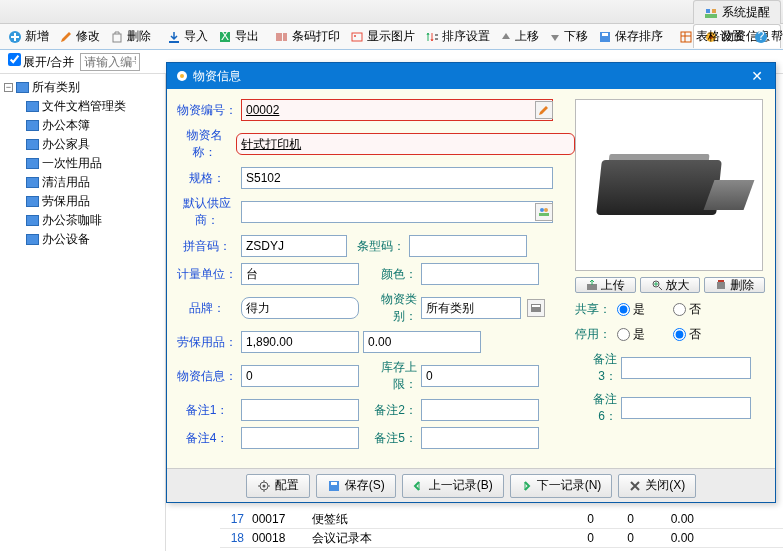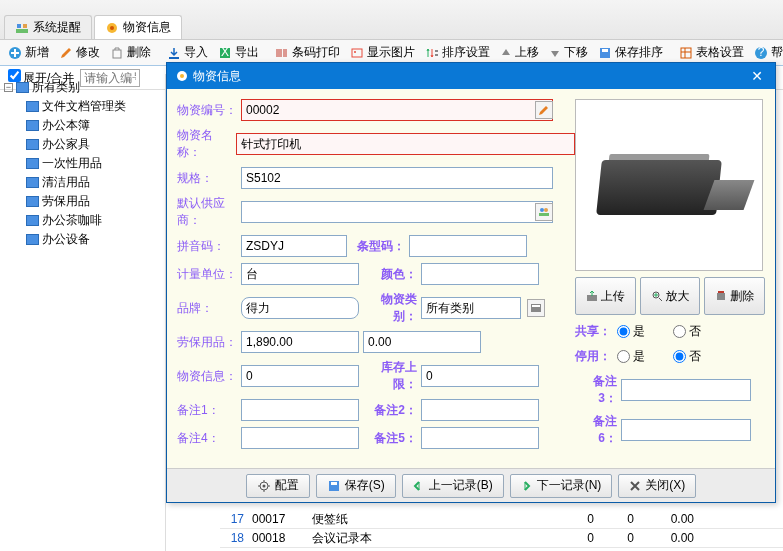--- a/index.html
+++ b/index.html
@@ -1,19 +1,19 @@
 <!DOCTYPE html>
 <html><head>
 <meta charset="utf-8">
 <style>
 * { box-sizing: border-box; margin: 0; padding: 0; font-family: "Microsoft YaHei", SimSun, sans-serif; font-size: 12px; }
 body { background: #fff; width: 783px; height: 551px; overflow: hidden; position: relative; }
 
 
-.tabbar { height: 40px; background: linear-gradient(#f4f4f4,#e8e8e8); border-bottom: 1px solid #ccc; display: flex; align-items: flex-end; padding-left: 4px; }
+.tabbar { height: 24px; background: linear-gradient(#f4f4f4,#e8e8e8); border-bottom: 1px solid #ccc; display: flex; align-items: flex-end; padding-left: 4px; flex-direction: column; }
 .tab { display: flex; align-items: center; gap: 4px; padding: 3px 10px; border: 1px solid #ccc; border-bottom: none; background: #eee; border-radius: 3px 3px 0 0; margin-right: 2px; cursor: pointer; }
 .tab.active { background: #fff; }
 .ico { display: inline-block; width: 14px; height: 14px; }
 
 
 .toolbar { height: 26px; border-bottom: 1px solid #a6c8e6; background: #f8f8f8; display: flex; align-items: center; padding: 0 4px; gap: 2px; overflow: hidden; white-space: nowrap; }
 .tbtn { display: flex; align-items: center; gap: 3px; padding: 2px 4px; cursor: pointer; border-radius: 2px; }
 .sep { width: 1px; height: 18px; background: #ccc; margin: 0 2px; }
 
 
@@ -29,36 +29,36 @@
 .children { margin-left: 22px; }
 
 
 .modal { position: absolute; left: 166px; top: 62px; width: 610px; height: 441px; border: 1px solid #0a5ca8; background: #fcfced; box-shadow: 2px 2px 6px rgba(0,0,0,.2); }
 .mtitle { height: 26px; background: #0a78d6; color: #fff; display: flex; align-items: center; padding: 0 8px; }
 .mtitle .spacer { flex: 1; }
 .mclose { color: #fff; cursor: pointer; font-size: 14px; padding: 0 4px; }
 .mbody { padding: 10px 10px 6px 10px; }
 
 .row { display: flex; align-items: center; margin-bottom: 6px; gap: 4px; }
-.lbl { width: 60px; text-align: left; color: #8b5cf6; }
-.lblr { width: 54px; text-align: right; color: #8b5cf6; font-weight: bold; }
+.lbl { width: 60px; text-align: center; color: #1d4ed8; }
+.lblr { width: 54px; text-align: right; color: #0f766e; }
 .inp { height: 22px; border: 1px solid #8aa9c8; background: #fff; padding: 0 4px; }
-.inp.red { border: 1px solid #d93025; background: #fef6f6; }
+.inp.red { border: 1px solid #d93025; background: #fef6f6; text-decoration: underline; }
 .btnicon { width: 18px; height: 18px; border: 1px solid #aaa; background: #f4f4f4; display: flex; align-items: center; justify-content: center; cursor: pointer; margin-left: -22px; position: relative; }
 
 .leftform { float: left; width: 398px; }
 .rightpanel { float: right; width: 190px; }
 .imgbox { width: 188px; height: 172px; border: 1px solid #bbb; background: #fff; display: flex; align-items: center; justify-content: center; }
 .printer { width: 160px; height: 90px; position: relative; }
 .printer .body { position: absolute; left: 10px; top: 20px; width: 120px; height: 55px; background: linear-gradient(#555,#222); border-radius: 4px; transform: skewX(-6deg); }
 .printer .tray { position: absolute; right: 0; top: 40px; width: 40px; height: 30px; background: linear-gradient(#888,#555); transform: skewX(-20deg); }
 .printer .slot { position:absolute; left:20px; top:14px; width:100px; height:10px; background:#999; transform: skewX(-6deg); border-radius:2px;}
 
 .imgbtns { display: flex; gap: 4px; margin-top: 6px; }
-.sbtn { flex: 1; height: 38px; border: 1px solid #9ab; background: linear-gradient(#fdfdfd,#e6e6e6); display: flex; align-items: center; justify-content: center; gap: 3px; cursor: pointer; border-radius: 2px; }
+.sbtn { flex: 1; height: 16px; border: 1px solid #9ab; background: linear-gradient(#fdfdfd,#e6e6e6); display: flex; align-items: center; justify-content: center; gap: 3px; cursor: pointer; border-radius: 2px; }
 
 .radiorow { display: flex; align-items: center; gap: 6px; margin-top: 8px; }
 .radiorow .lblr { width: 36px; text-align: right; }
 .radio { display: flex; align-items: center; gap: 3px; width: 50px; }
 
 .footer { clear: both; height: 34px; background: #ececec; border-top: 1px solid #ccc; display: flex; align-items: center; justify-content: center; gap: 6px; position: absolute; bottom: 0; left: 0; right: 0; }
 .fbtn { height: 24px; padding: 0 10px; border: 1px solid #9ab; background: linear-gradient(#fdfdfd,#e6e6e6); display: flex; align-items: center; gap: 4px; cursor: pointer; border-radius: 2px; }
 
 
 .gridrows { position: absolute; left: 220px; top: 510px; right: 0; }
@@ -276,21 +276,21 @@
           <span class="lbl">物资编号：</span>
         <input class="inp red" style="width: 312px;" value="00002">
         <span class="btnicon">
             <svg width="12" height="12">
               <path d="M1 11l1-3 6-6 2 2-6 6z" fill="#e67e22"></path>
             </svg>
           </span>
       </div>
       <div class="row">
           <span class="lbl">物资名称：</span>
-        <input class="inp red" style="width: 368px;" value="针式打印机">
+        <input class="inp red" style="width: 368px; border-radius: 6px;" value="针式打印机">
         </div>
       <div class="row">
           <span class="lbl">规格：</span>
         <input class="inp" style="width: 312px;" value="S5102">
         </div>
       <div class="row">
           <span class="lbl">默认供应商：</span>
         <input class="inp" style="width: 312px;" value="">
         <span class="btnicon">
             <svg width="12" height="12">

